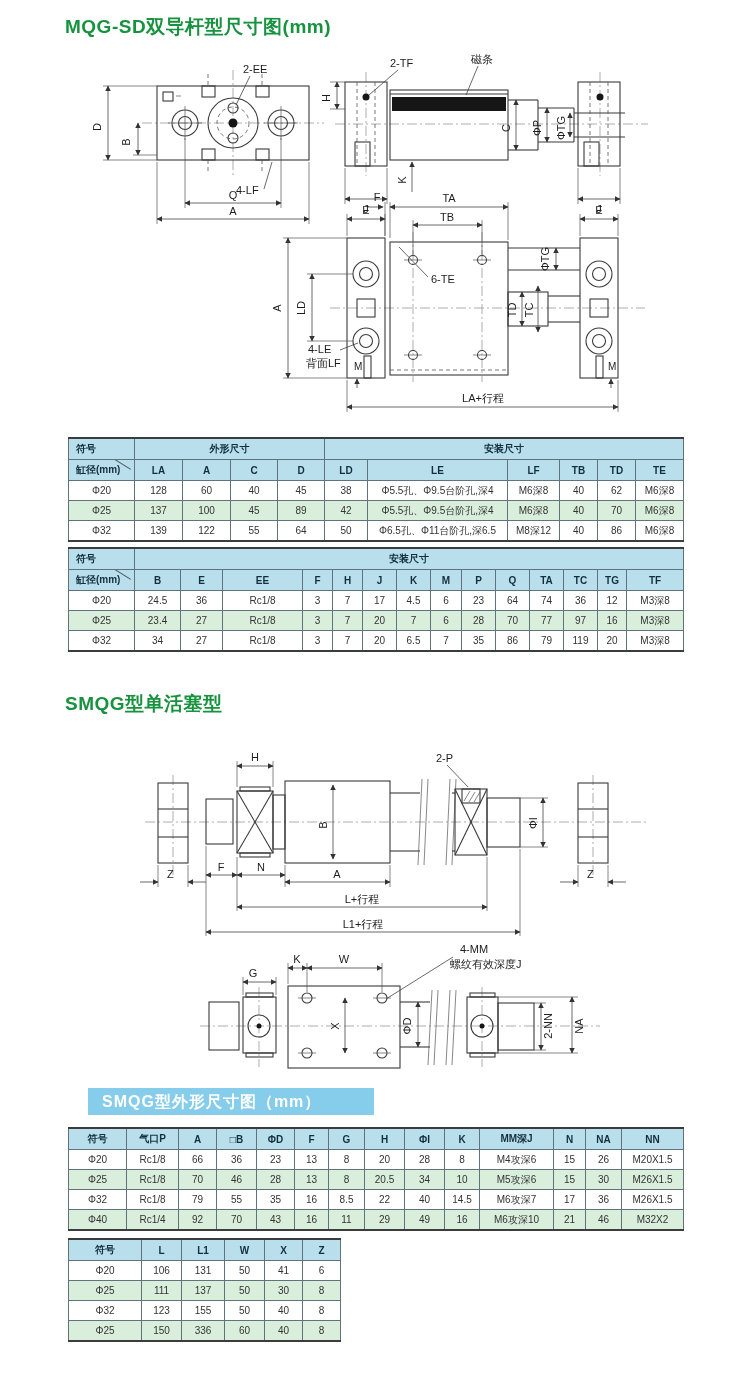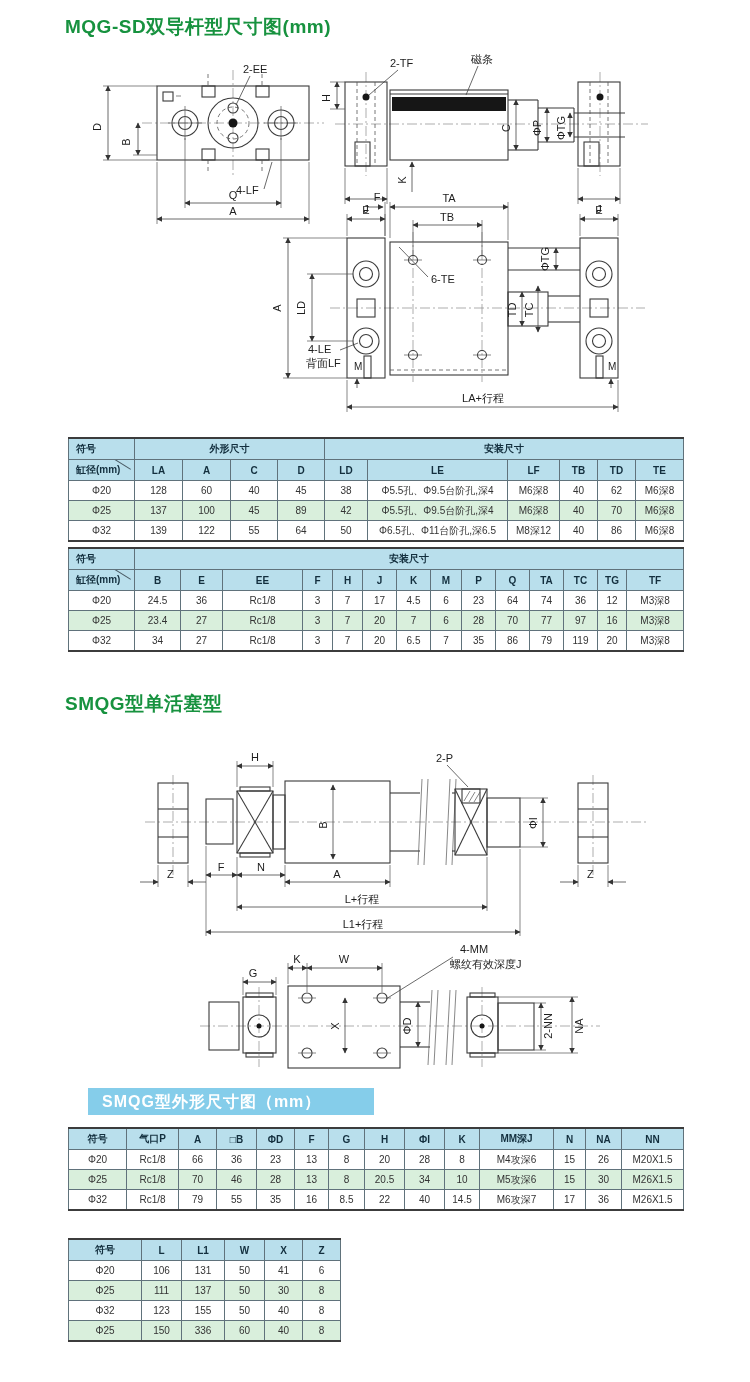--- a/index.html
+++ b/index.html
@@ -676,20 +676,36 @@
         <td>16</td>
         <td>8.5</td>
         <td>22</td>
         <td>40</td>
         <td>14.5</td>
         <td>M6攻深7</td>
         <td>17</td>
         <td>36</td>
         <td>M26X1.5</td>
       </tr>
+      <tr>
+        <td>Φ40</td>
+        <td>Rc1/4</td>
+        <td>92</td>
+        <td>70</td>
+        <td>43</td>
+        <td>16</td>
+        <td>11</td>
+        <td>29</td>
+        <td>49</td>
+        <td>16</td>
+        <td>M6攻深10</td>
+        <td>21</td>
+        <td>46</td>
+        <td>M32X2</td>
+      </tr>
     </tbody>
 </table>
 
 <table class="dtable" id="table4">
   <colgroup>
     <col style="width:73px">
       <col style="width:40px">
       <col style="width:43px">
       <col style="width:40px">
       <col style="width:38px">

